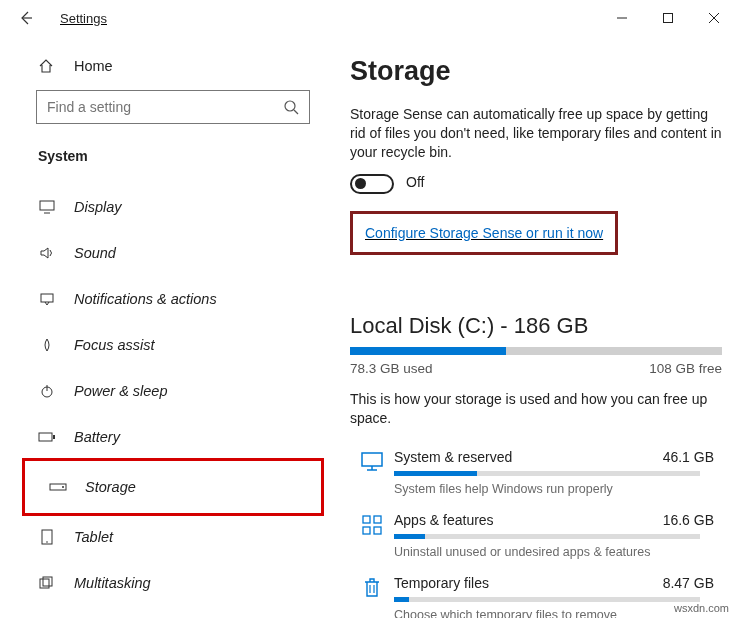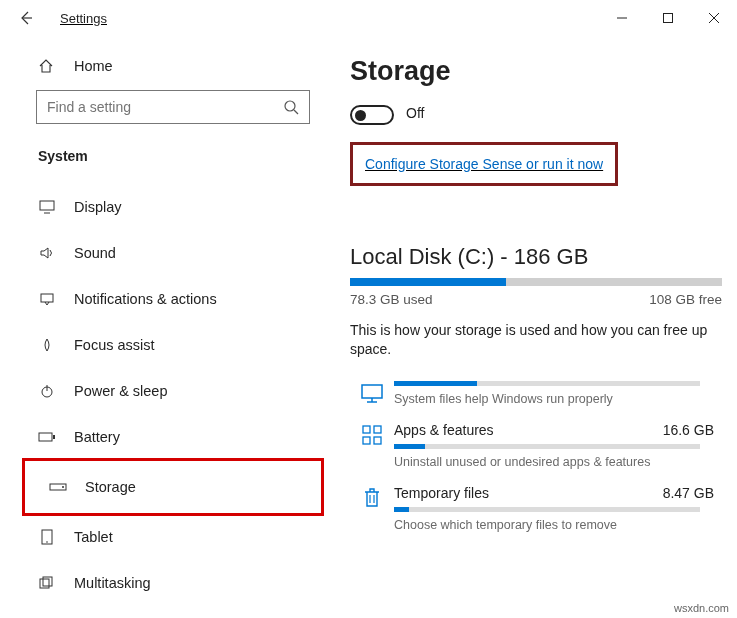--- a/index.html
+++ b/index.html
@@ -13,21 +13,21 @@
     .content { display: flex; height: calc(618px - 36px); padding-left: 18px; }
     .sidebar { width: 325px; padding: 12px 0 0 0; }
     .home-row { display: flex; align-items: center; padding: 10px 20px; }
     .home-row .icon { width: 18px; display: flex; align-items: center; }
     .home-row .label { margin-left: 18px; font-size: 14.5px; color: #222; }
     .search-wrap { padding: 6px 18px 12px 18px; }
     .search-box { width: 274px; height: 34px; border: 1px solid #777; display: flex; align-items: center; padding: 0 10px; color: #666; font-size: 14px; background: #fff; }
     .search-box input { border: none; outline: none; flex: 1; font-size: 14px; color: #333; background: transparent; }
     .search-icon-r { color: #555; }
     .section-head { font-size: 14px; font-weight: 600; color: #222; padding: 12px 20px 20px 20px; }
-    .nav-item { display: flex; align-items: center; height: 46px; padding: 0 20px; cursor: pointer; }
+    .nav-item { display: flex; align-items: center; height: 46px; padding: 0 20px; cursor: pointer; font-style: italic; }
     .nav-item .icon { width: 18px; display: flex; align-items: center; justify-content: center; color: #333; }
     .nav-item .label { margin-left: 18px; font-size: 14.5px; color: #222; }
     .nav-highlight { border: 3px solid #d40000; padding: 6px 4px; margin: -2px 4px; }
     .nav-highlight .nav-item { height: 40px; }
     .main { flex: 1; padding: 20px 16px 0 22px; }
     .page-title { font-size: 27px; font-weight: 600; color: #222; margin-bottom: 18px; }
     .desc { font-size: 14px; color: #222; line-height: 1.35; margin-bottom: 12px; }
     .toggle-row { display: flex; align-items: flex-start; margin-bottom: 11px; }
     .toggle { width: 44px; height: 20px; border: 2px solid #222; border-radius: 12px; position: relative; margin-right: 12px; }
     .toggle .knob { width: 11px; height: 11px; background: #222; border-radius: 50%; position: absolute; left: 3px; top: 2.5px; }
@@ -186,20 +186,21 @@
             <rect x="1" y="3" width="9" height="9" stroke="#333" fill="none"></rect>
             <rect x="4" y="1" width="9" height="9" stroke="#333" fill="none"></rect>
           </svg>
         </div>
       <div class="label">Multitasking</div>
     </div>
   </div>
 
   <div class="main">
     <div class="page-title">Storage</div>
+    <div class="desc">Storage Sense can automatically free up space by getting rid of files you don't need, like temporary files and content in your recycle bin.</div>
     <div class="toggle-row">
       <div class="toggle">
           <div class="knob"></div>
         </div>
       <div class="toggle-label">Off</div>
     </div>
     <div class="link-highlight">
       <a href="#">Configure Storage Sense or run it now</a>
     </div>
 
@@ -215,20 +216,24 @@
 
     <div class="cat-row">
       <div class="cat-icon">
           <svg width="24" height="20" viewBox="0 0 24 20">
             <rect x="2" y="2" width="20" height="13" stroke="#0078d4" stroke-width="1.5" fill="none"></rect>
             <line x1="7" y1="19" x2="17" y2="19" stroke="#0078d4" stroke-width="1.5"></line>
             <line x1="12" y1="15" x2="12" y2="19" stroke="#0078d4" stroke-width="1.5"></line>
           </svg>
         </div>
       <div class="cat-body">
+        <div class="cat-head">
+            <span>System &amp; reserved</span>
+            <span>46.1 GB</span>
+          </div>
         <div class="cat-bar">
             <div class="fill" style="width:27%"></div>
           </div>
         <div class="cat-sub">System files help Windows run properly</div>
       </div>
     </div>
 
     <div class="cat-row">
       <div class="cat-icon">
           <svg width="22" height="22" viewBox="0 0 22 22">

